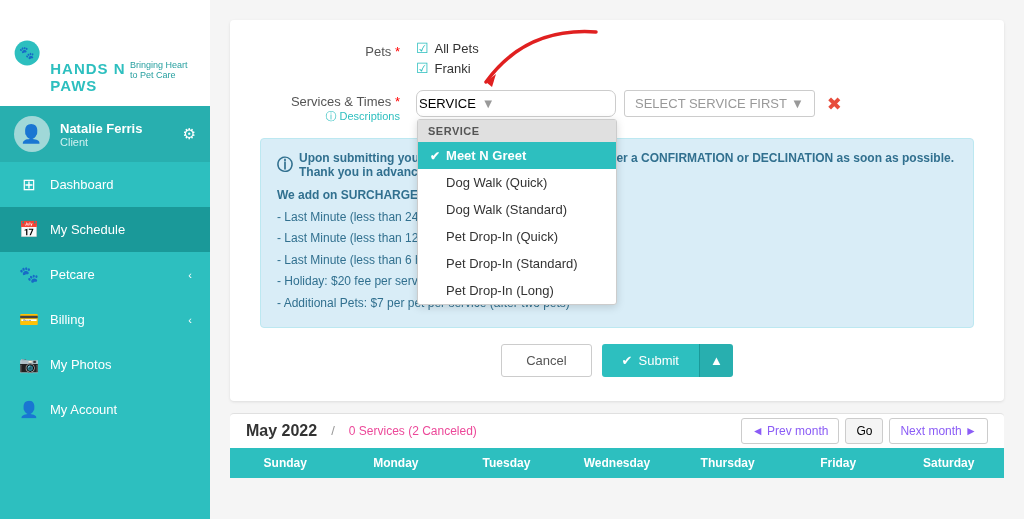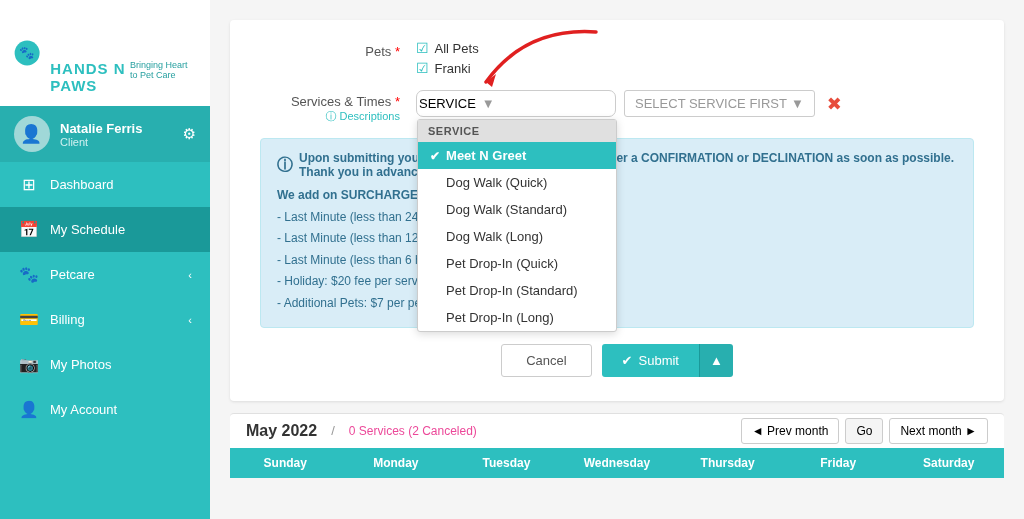--- a/index.html
+++ b/index.html
@@ -234,21 +234,21 @@
     }
     #calendar-title { font-size: 16px; font-weight: bold; color: #333; }
     #calendar-subtitle { font-size: 12px; color: #ec4899; }
     .calendar-nav-btn {
       padding: 5px 10px;
       border: 1px solid #ccc;
       background: #fff;
       border-radius: 3px;
       cursor: pointer;
       font-size: 12px;
-      color: #000000;
+      color: #8b5cf6;
     }
     .calendar-go-btn {
       padding: 5px 10px;
       border: 1px solid #ccc;
       background: #f5f5f5;
       border-radius: 3px;
       cursor: pointer;
       font-size: 12px;
     }
     #calendar-nav { margin-left: auto; display: flex; align-items: center; gap: 6px; }
@@ -372,24 +372,20 @@
               <div class="dropdown-item">
                 <span class="check-mark" style="visibility:hidden">✔</span>
                 <span>Dog Walk (Quick)</span>
               </div>
               <div class="dropdown-item">
                 <span class="check-mark" style="visibility:hidden">✔</span>
                 <span>Dog Walk (Standard)</span>
               </div>
               <div class="dropdown-item">
                 <span class="check-mark" style="visibility:hidden">✔</span>
-                <span>Dog Walk (Long)</span>
-              </div>
-              <div class="dropdown-item">
-                <span class="check-mark" style="visibility:hidden">✔</span>
                 <span>Pet Drop-In (Quick)</span>
               </div>
               <div class="dropdown-item">
                 <span class="check-mark" style="visibility:hidden">✔</span>
                 <span>Pet Drop-In (Standard)</span>
               </div>
               <div class="dropdown-item">
                 <span class="check-mark" style="visibility:hidden">✔</span>
                 <span>Pet Drop-In (Long)</span>
               </div>

